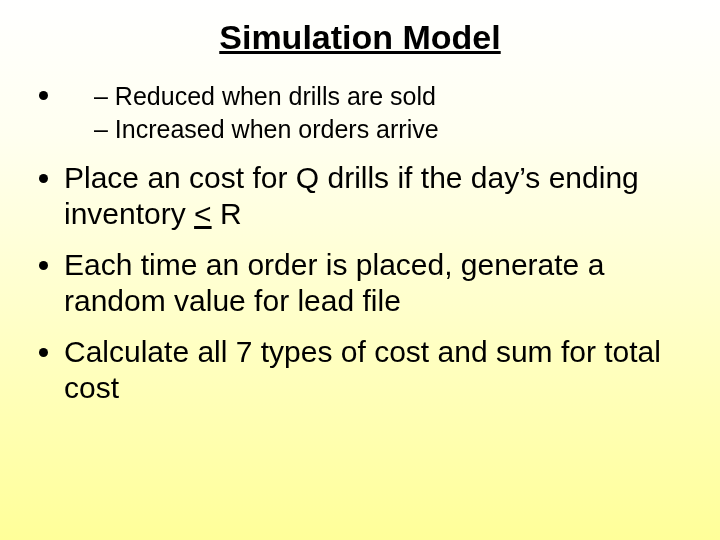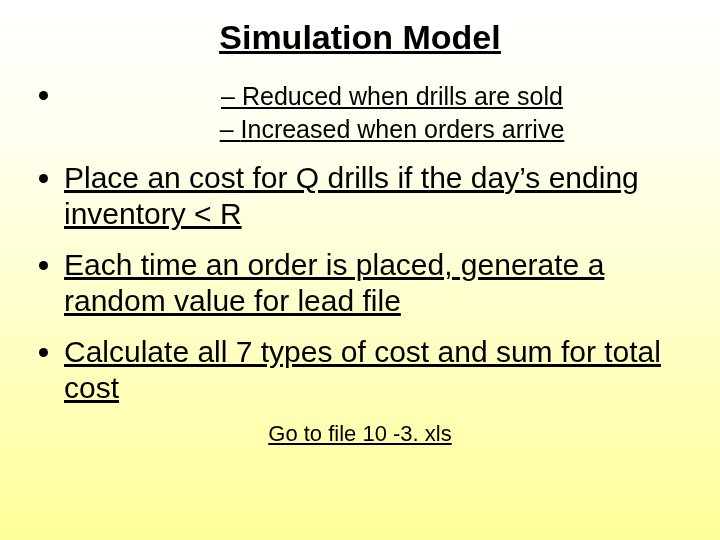--- a/index.html
+++ b/index.html
@@ -10,21 +10,20 @@
     overflow: hidden;
     font-family: Arial, Helvetica, sans-serif;
   }
   .slide {
     width: 720px;
     height: 540px;
     background: linear-gradient(to bottom, #ffffff 0%, #fffff0 25%, #ffff99 100%);
     box-sizing: border-box;
     padding: 18px 30px 0 30px;
     color: #000;
-    text-decoration: underline;
   }
   .title {
     text-align: center;
     font-size: 34px;
     text-decoration: underline;
     margin: 0 0 20px 0;
   }
   ul.top {
     list-style: disc;
     padding-left: 34px;
@@ -32,21 +31,20 @@
   }
   ul.top > li {
     font-size: 30px;
     line-height: 1.22;
     margin-bottom: 14px;
   }
   ul.sub {
     list-style: none;
     padding-left: 30px;
     margin: 16px 0 6px 0;
-    text-align: center;
   }
   ul.sub > li {
     font-size: 25px;
     line-height: 1.25;
     margin-bottom: 2px;
   }
   ul.sub > li::before {
     content: "– ";
   }
   .le {
@@ -71,14 +69,13 @@
         <li>Increased when orders arrive</li>
       </ul>
     </li>
     <li>
       <span>Place an cost for Q drills if the day’s ending inventory </span><span class="le">&lt;</span><span> R</span>
     </li>
     <li>Each time an order is placed, generate a random value for lead file</li>
     <li>Calculate all 7 types of cost and sum for total cost</li>
   </ul>
 
-  <div class="footer">Go to file 10 -3. xls</div>
 </div>
 
 </body></html>

